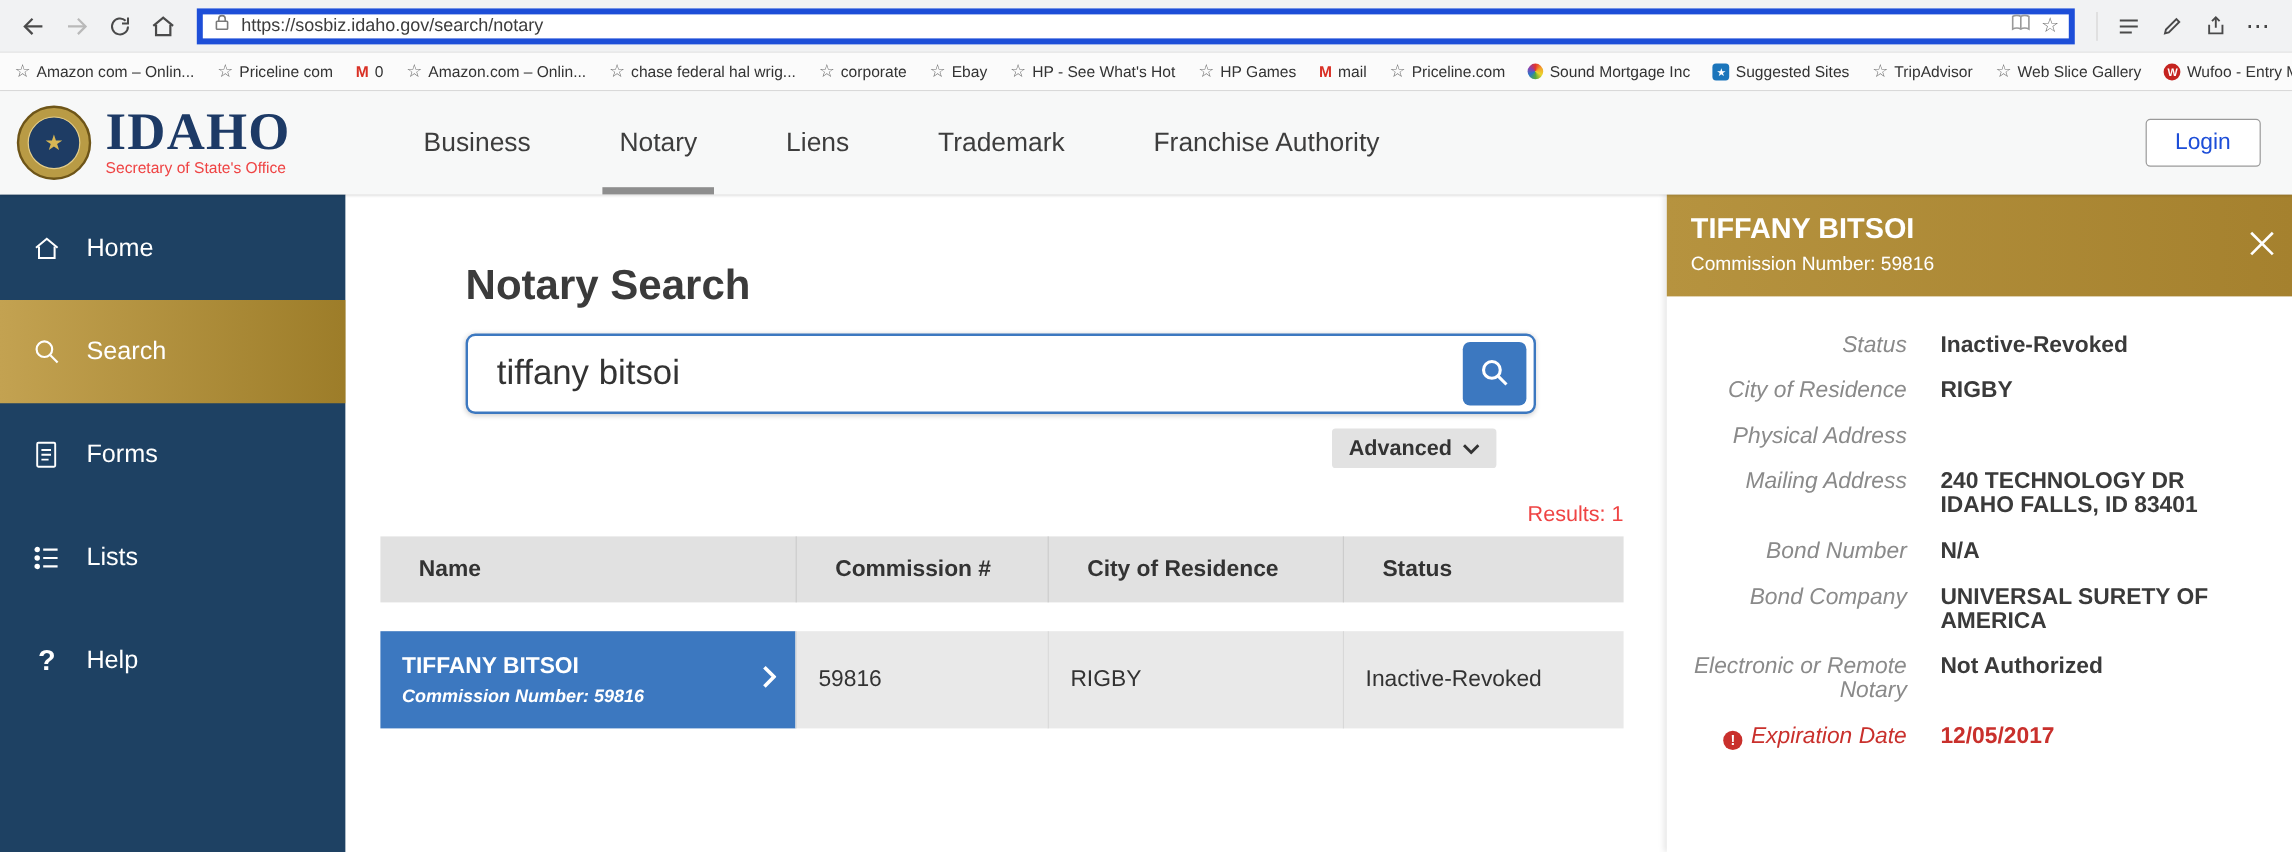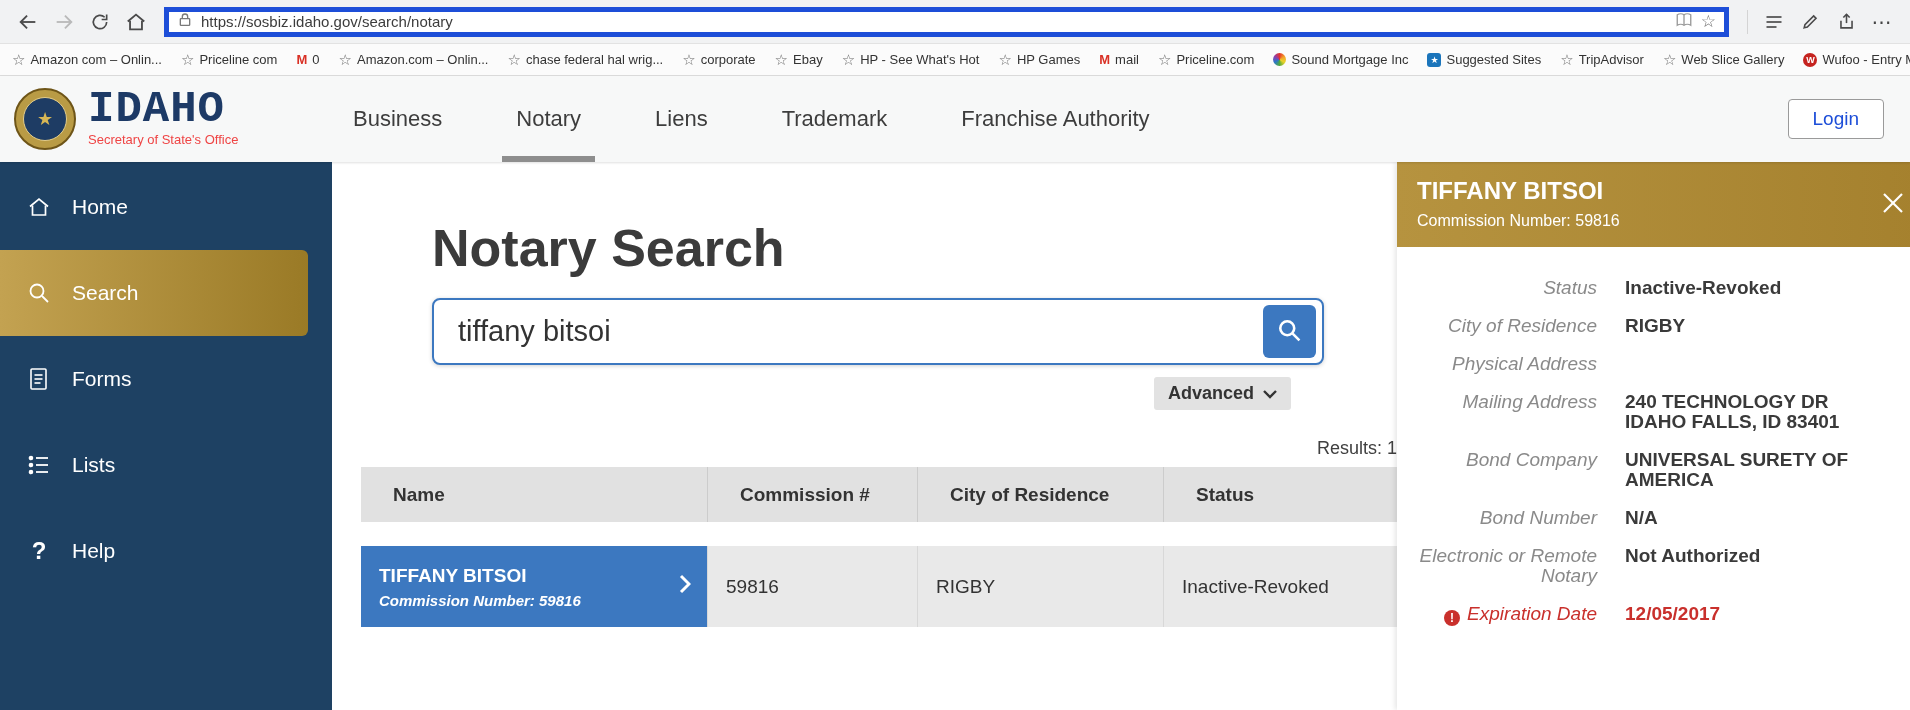--- a/index.html
+++ b/index.html
@@ -20,47 +20,47 @@
   .gmail-m { color:#d93025; font-weight:700; font-size:13px; }
   .wufoo-dot { width:14px; height:14px; border-radius:50%; background:#c5231f; color:#fff; font-size:9px; font-weight:700; display:flex; align-items:center; justify-content:center; }
   .sug-dot { width:14px; height:14px; border-radius:3px; background:#1b75bb; color:#fff; font-size:9px; display:flex; align-items:center; justify-content:center; }
   .rainbow-dot { width:13px; height:13px; border-radius:50%; background:conic-gradient(#e4342b,#f2a22b,#ead42a,#52a93c,#2a78c9,#8a3fb0,#e4342b); }
 
   
   .site-header { height:86px; background:#f7f8f8; display:flex; align-items:center; position:relative; box-shadow:0 1px 2px rgba(0,0,0,0.12); z-index:5; }
   .logo-block { display:flex; align-items:center; gap:12px; padding-left:14px; width:305px; flex-shrink:0; }
   .seal { width:62px; height:62px; border-radius:50%; background:#b99b45; border:2px solid #6e5518; display:flex; align-items:center; justify-content:center; flex-shrink:0; }
   .seal-inner { width:44px; height:44px; border-radius:50%; background:#1e3c64; border:1px solid #e4cd8a; display:flex; align-items:center; justify-content:center; color:#d8b755; font-size:18px; }
-  .brand-name { font-family:Liberation Mono, monospace; font-weight:700; font-size:44px; color:#1d3a66; line-height:0.85; letter-spacing:1px; }
+  .brand-name { font-family:Liberation Serif, serif; font-weight:700; font-size:44px; color:#1d3a66; line-height:0.85; letter-spacing:1px; }
   .brand-tagline { font-size:13px; color:#ef4444; margin-top:3px; }
   .main-nav { display:flex; gap:74px; margin-left:48px; height:100%; align-items:center; }
   .nav-item { font-size:22px; color:#3d3d3d; position:relative; height:100%; display:flex; align-items:center; cursor:pointer; }
   .nav-item.active::after { content:""; position:absolute; left:-14px; right:-14px; bottom:0; height:6px; background:#8e8e8e; }
   .login-btn { margin-left:auto; margin-right:26px; border:1px solid #9a9a9a; background:#fff; border-radius:4px; font-size:19px; color:#1d4ed8; padding:8px 24px; cursor:pointer; font-family:inherit; }
 
   
   .content { display:flex; height:548px; }
 
-  .sidebar { width:332px; background:#1e4163; flex-shrink:0; padding-top:2px; }
+  .sidebar { width:288px; background:#1e4163; flex-shrink:0; padding-top:2px; }
   .side-item { height:86px; display:flex; align-items:center; gap:20px; padding-left:26px; color:#fff; font-size:21px; cursor:pointer; }
   .side-item.active { background:linear-gradient(90deg,#c3a251 0%,#9a7a26 100%); width:308px; border-radius:0 6px 6px 0; }
   .side-icon { width:26px; display:flex; justify-content:center; flex-shrink:0; }
   .help-q { font-size:24px; font-weight:700; color:#fff; }
 
   .main { flex:1; background:#fff; }
-  .page-title { margin:56px 0 0 100px; font-size:52px; font-weight:700; color:#3b3b3b; }
+  .page-title { margin:56px 0 0 100px; font-size:35px; font-weight:700; color:#3b3b3b; }
 
   .search-wrap { margin:20px 0 0 100px; width:892px; }
   .search-box { height:67px; border:2px solid #3c78c0; border-radius:8px; background:#fff; display:flex; align-items:center; box-shadow:0 1px 4px rgba(0,0,0,0.18); }
   .search-input { flex:1; border:none; outline:none; font-size:29px; color:#333; padding:0 24px; font-family:inherit; background:transparent; }
   .search-btn { width:53px; height:53px; background:#3c78c0; border-radius:6px; margin-right:6px; display:flex; align-items:center; justify-content:center; border:none; cursor:pointer; flex-shrink:0; }
   .advanced-row { display:flex; justify-content:flex-end; margin-top:12px; padding-right:33px; }
   .advanced-btn { background:#e2e2e2; border:none; border-radius:3px; height:33px; padding:0 14px; font-size:18px; font-weight:700; color:#333; display:flex; align-items:center; gap:9px; cursor:pointer; font-family:inherit; }
 
-  .results-row { margin:28px 0 8px 29px; width:1036px; text-align:right; font-size:18px; color:#404040; }
+  .results-row { margin:28px 0 8px 29px; width:1036px; text-align:right; font-size:18px; color:#ef4444; }
 
   .results-table { margin-left:29px; width:1036px; }
   .t-head, .t-row { display:grid; grid-template-columns:346px 210px 246px 234px; }
   .t-head { background:#e1e1e1; height:55px; }
   .t-head > div { display:flex; align-items:center; padding-left:32px; font-size:19px; font-weight:700; color:#333; border-left:1px solid #cccccc; }
   .t-head > div:first-child { border-left:none; }
   .t-row { height:81px; margin-top:24px; }
   .cell { background:#e9e9e9; display:flex; align-items:center; padding-left:18px; font-size:19px; color:#333; border-left:1px solid #d8d8d8; }
   .name-cell { background:#3c78c0; border-left:none; display:flex; align-items:center; justify-content:space-between; padding:0 16px 0 18px; cursor:pointer; }
   .name-line { font-size:19px; font-weight:700; color:#fff; }
@@ -367,31 +367,31 @@
         <div class="f-label">Physical Address</div>
       </div>
       <div class="field-row">
         <div class="f-label">Mailing Address</div>
         <div>
           <div class="f-value">240 TECHNOLOGY DR</div>
           <div class="f-value">IDAHO FALLS, ID 83401</div>
         </div>
       </div>
       <div class="field-row">
+        <div class="f-label">Bond Number</div>
+        <div class="f-value">N/A</div>
+      </div>
+      <div class="field-row">
         <div class="f-label">Bond Company</div>
         <div>
           <div class="f-value">UNIVERSAL SURETY OF</div>
           <div class="f-value">AMERICA</div>
         </div>
       </div>
       <div class="field-row">
-        <div class="f-label">Bond Number</div>
-        <div class="f-value">N/A</div>
-      </div>
-      <div class="field-row">
         <div class="f-label">Electronic or Remote Notary</div>
         <div class="f-value">Not Authorized</div>
       </div>
       <div class="field-row alert">
         <div class="f-label"><span class="alert-icon">!</span><span>Expiration Date</span></div>
         <div class="f-value">12/05/2017</div>
       </div>
     </div>
   </div>
 

